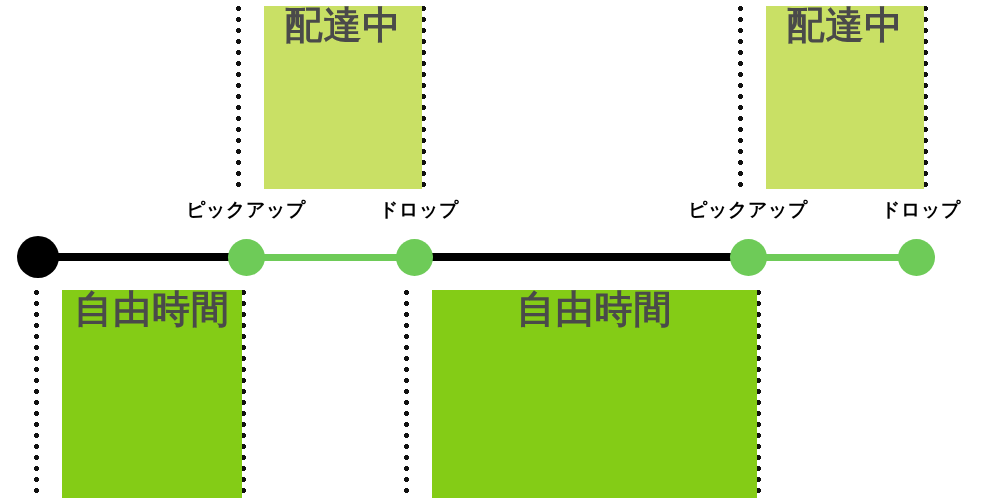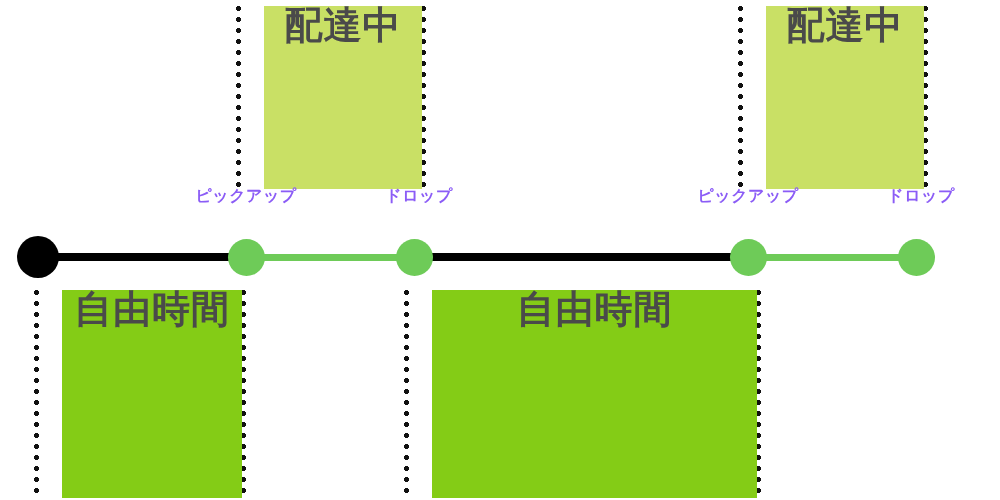--- a/index.html
+++ b/index.html
@@ -41,27 +41,27 @@
   .node.stop {
     background: #6ecb58;
     width: 37px;
     height: 37px;
     top: 239px;
   }
 
   
   .node-label {
     position: absolute;
-    color: #8b5cf6;
-    font-size: 16px;
+    color: #000000;
+    font-size: 19px;
     font-weight: bold;
     letter-spacing: 0.5px;
     white-space: nowrap;
     transform: translateX(-50%);
-    top: 188px;
+    top: 200px;
     line-height: 1;
   }
 
   
   .phase {
     position: absolute;
     box-sizing: border-box;
   }
   .phase .fill {
     position: absolute;

